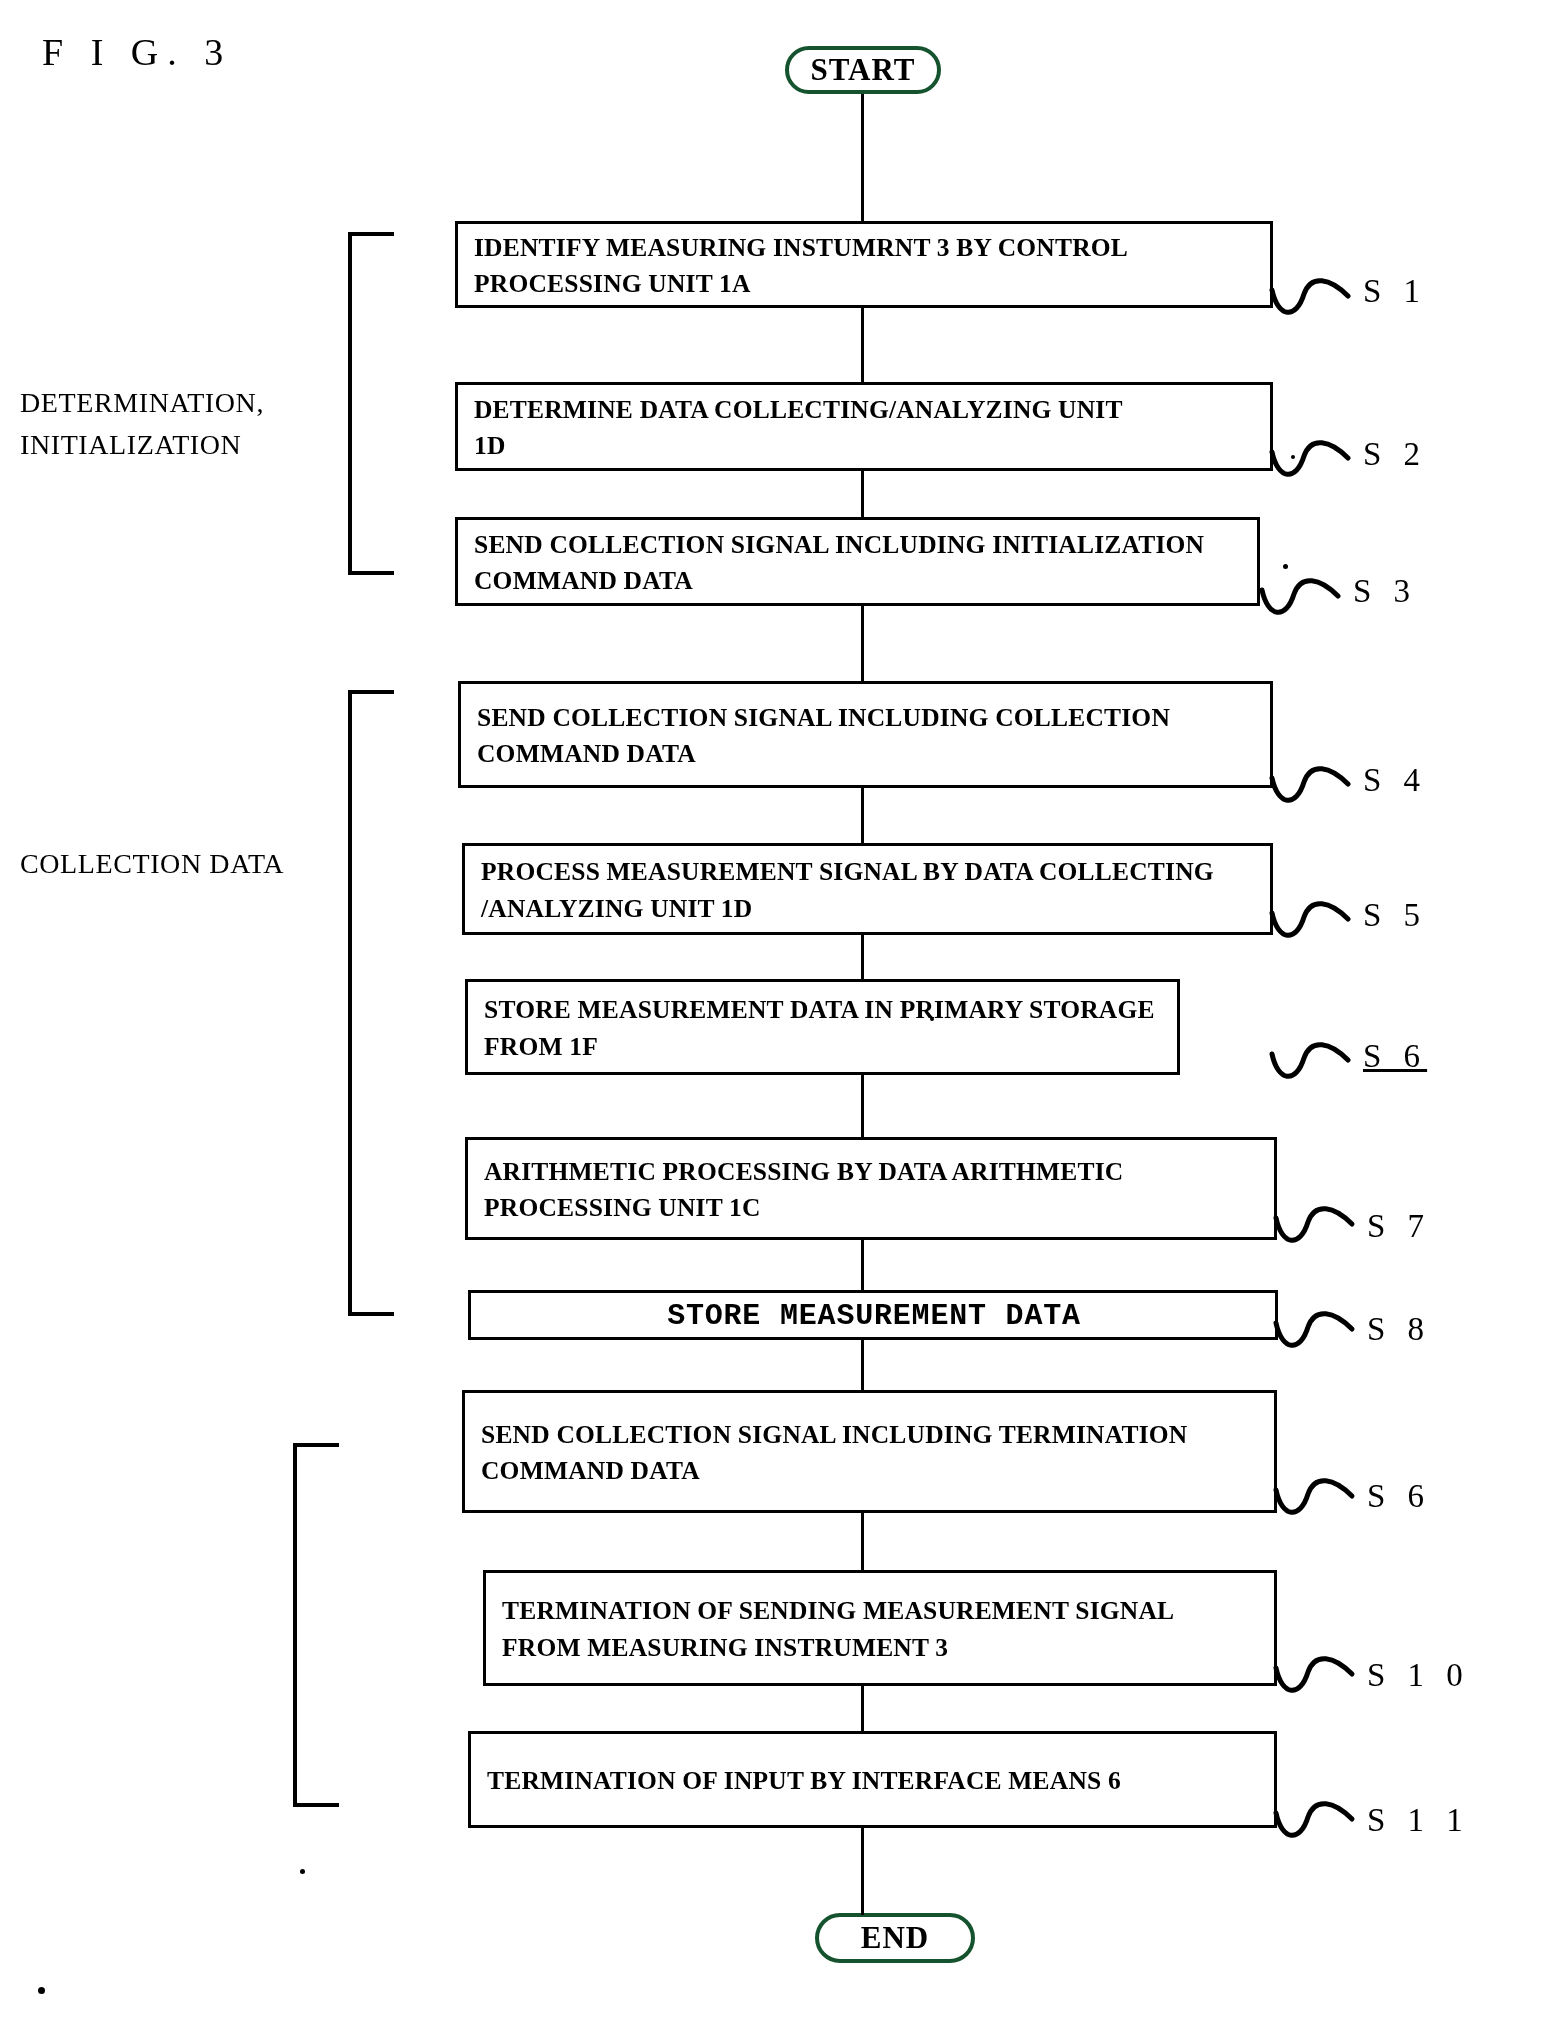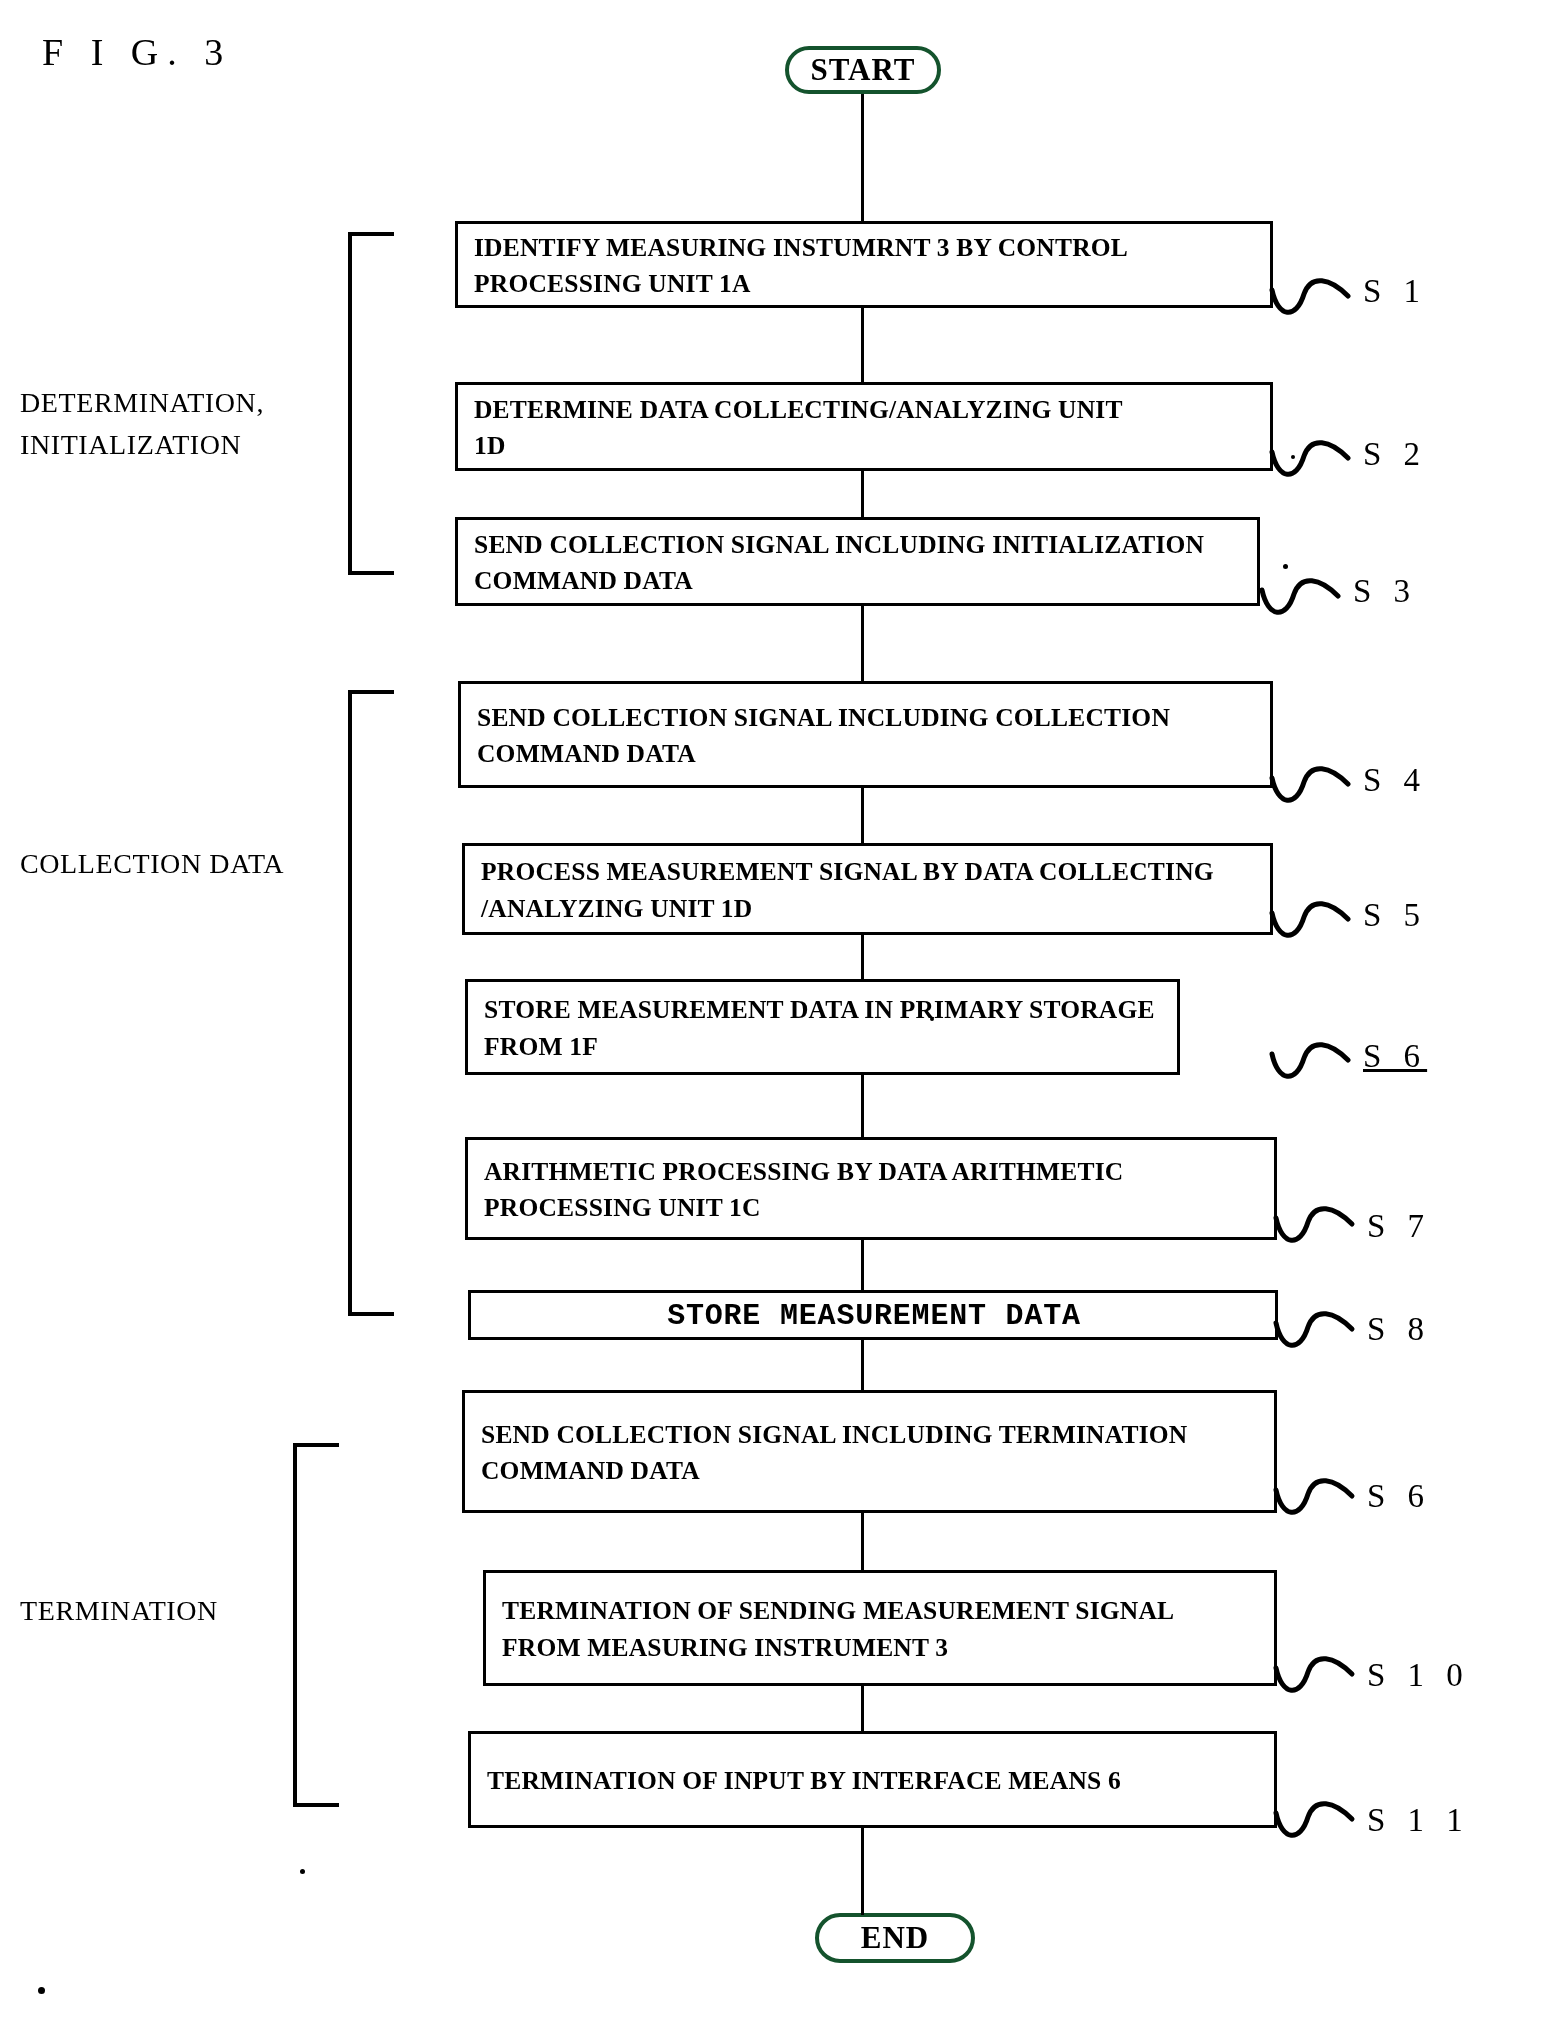--- a/index.html
+++ b/index.html
@@ -259,23 +259,20 @@
     <div>DETERMINATION,</div>
     <div>INITIALIZATION</div>
   </div>
 
   <div class="bracket" style="left:348px; top:690px; width:46px; height:626px;"></div>
   <div class="grouplabel" style="left:20px; top:843px; width:310px;">
     <div>COLLECTION DATA</div>
   </div>
 
   <div class="bracket" style="left:293px; top:1443px; width:46px; height:364px;"></div>
-  <div class="grouplabel" style="left:20px; top:1590px; width:310px;">
-    <div>TERMINATION</div>
-  </div>
 
   <div class="speck" style="left:1283px; top:564px; width:5px; height:5px;"></div>
   <div class="speck" style="left:1291px; top:455px; width:4px; height:4px;"></div>
   <div class="speck" style="left:930px; top:1017px; width:4px; height:4px;"></div>
   <div class="speck" style="left:38px; top:1987px; width:7px; height:7px;"></div>
   <div class="speck" style="left:300px; top:1869px; width:5px; height:5px;"></div>
 
 </div>
 
 </body></html>

